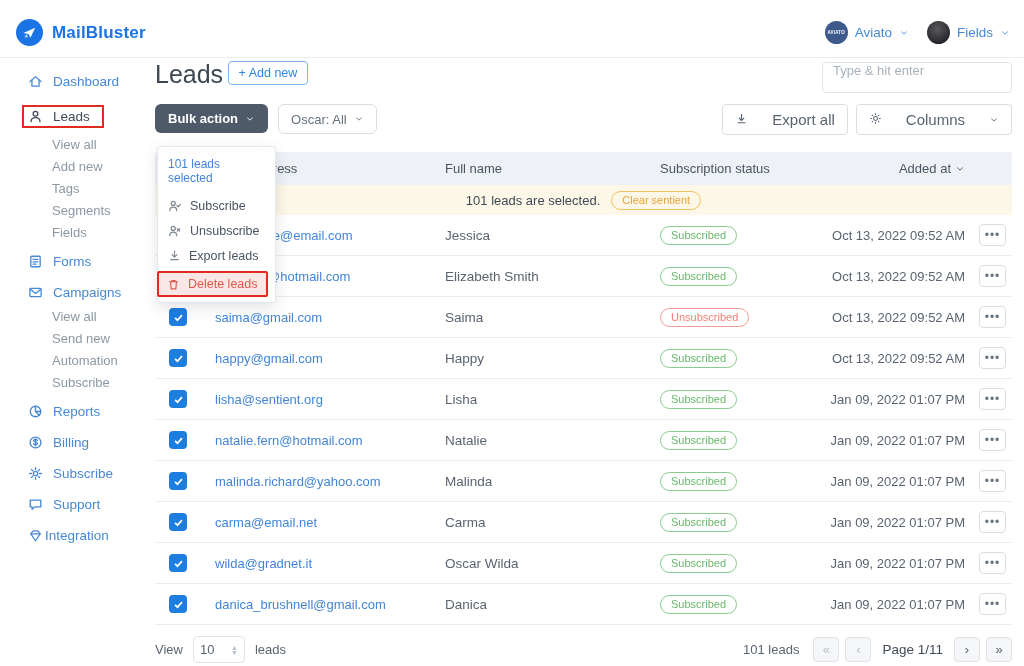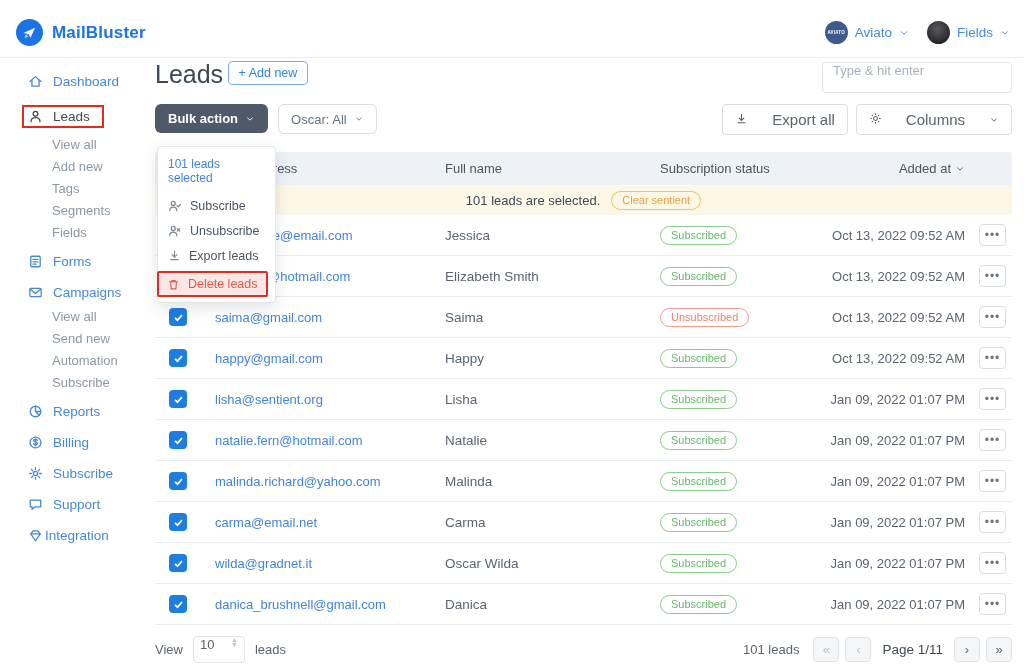--- a/index.html
+++ b/index.html
@@ -72,21 +72,21 @@
   .badge.green { color:#69b96d; border-color:#8bcc8e; }
   .badge.red { color:#f27e71; border-color:#f49d93; }
   .c-date { text-align:right; color:#5a6470; }
   .c-actions { display:flex; justify-content:flex-end; padding-right:6px; }
   .dots-btn { width:27px; height:22px; background:#fff; border:1px solid #d9dee4; border-radius:4px;
     color:#6a7580; font-size:12px; line-height:1; display:grid; place-items:center; cursor:pointer; letter-spacing:1px; }
 
   
   .tfooter { margin-top:11px; display:flex; align-items:center; font-size:13px; color:#5a6470; }
   .stepper { margin:0 10px; width:52px; height:27px; border:1px solid #dfe3e8; border-radius:4px;
-    display:flex; align-items:flex-start; justify-content:space-between; padding:0 6px; background:#fff; }
+    display:flex; align-items:center; justify-content:space-between; padding:0 6px; background:#fff; }
   .stepper .val { font-size:13px; color:#5a6470; }
   .stepper .carets { display:flex; flex-direction:column; line-height:5px; font-size:7px; color:#b9c2cc; cursor:pointer; }
   .foot-right { margin-left:auto; display:flex; align-items:center; gap:6px; }
   .total-leads { margin-right:8px; }
   .pg-btn { min-width:26px; height:25px; background:#f4f6f8; border:1px solid #dfe3e8; border-radius:4px;
     display:grid; place-items:center; color:#5a6470; font-size:13px; cursor:pointer; padding:0 5px; }
   .pg-btn.disabled { color:#b6bfc9; }
   .page-info { margin:0 5px; color:#3f4a56; font-size:13.5px; font-weight:500; }
 
   

